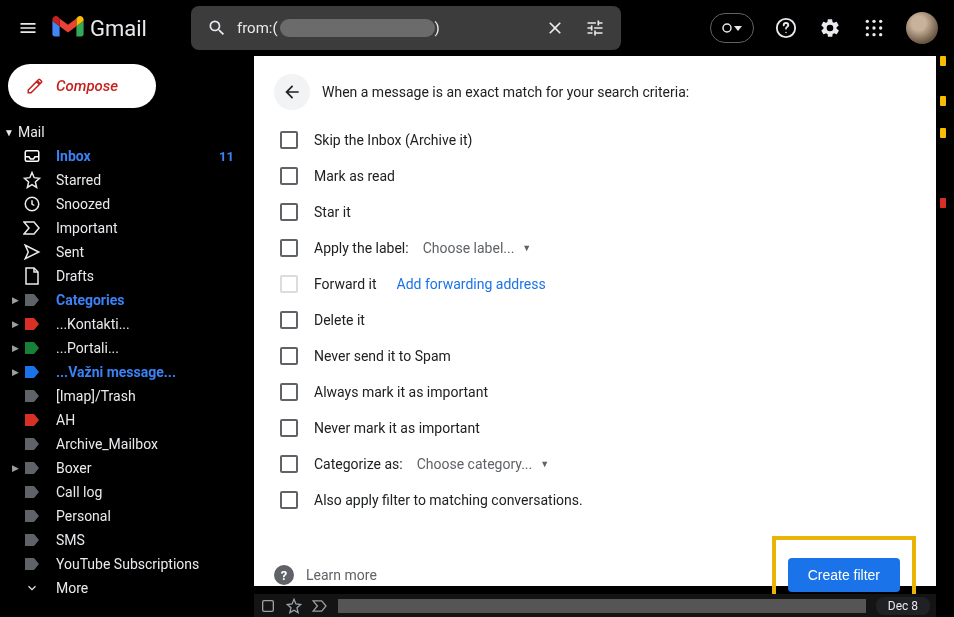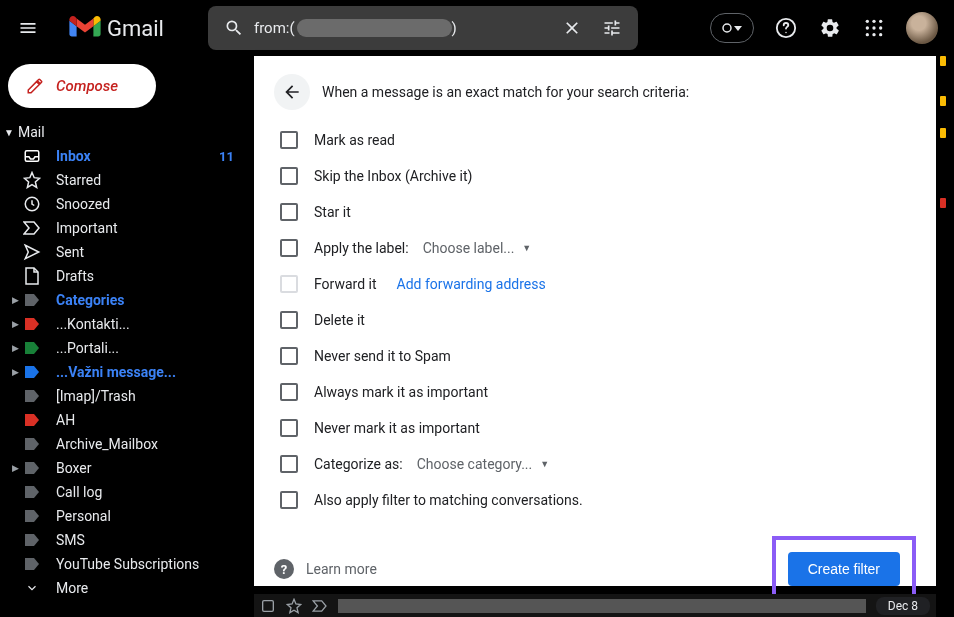--- a/index.html
+++ b/index.html
@@ -1,19 +1,19 @@
 <!DOCTYPE html>
 <html><head>
 <meta charset="utf-8">
 <style>
 * { box-sizing: border-box; margin: 0; padding: 0; }
 body { font-family: 'Google Sans', Roboto, Arial, sans-serif; background: #000; color: #e8eaed; width: 954px; height: 617px; overflow: hidden; }
 .header { height: 56px; display: flex; align-items: center; padding: 0 8px; background: #000; }
 .menu-btn { width: 40px; height: 40px; display: flex; align-items: center; justify-content: center; cursor: pointer; border-radius: 50%; }
-.logo-wrap { display: flex; align-items: center; margin-left: 21px; margin-right: 44px; }
+.logo-wrap { display: flex; align-items: center; margin-left: 4px; margin-right: 44px; }
 .logo-svg { width: 32px; height: 24px; }
 .logo-text { font-size: 22px; color: #e8eaed; margin-left: 6px; font-weight: 400; }
 .search-bar { flex: 0 0 430px; height: 44px; background: #3c3c3c; border-radius: 8px; display: flex; align-items: center; padding: 0 6px; }
 .search-icon, .clear-icon, .tune-icon { width: 40px; height: 40px; display: flex; align-items: center; justify-content: center; color: #e8eaed; cursor: pointer; }
 .search-input-wrap { flex: 1; display: flex; align-items: center; color: #e8eaed; font-size: 15px; }
 .search-prefix { color: #e8eaed; }
 .search-blur { display:inline-block; width: 155px; height: 18px; background: #6b6b6b; border-radius: 9px; margin-left: 2px; }
 .header-right { margin-left: auto; display: flex; align-items: center; gap: 4px; }
 .status-pill { border: 1px solid #5f6368; border-radius: 16px; height: 30px; width: 44px; display: flex; align-items: center; justify-content: center; gap: 2px; margin: 0 8px; }
 .hdr-btn { width: 40px; height: 40px; display: flex; align-items: center; justify-content: center; cursor: pointer; border-radius: 50%; color: #e8eaed; }
@@ -40,21 +40,21 @@
 .panel-title { font-size: 14px; color: #202124; }
 .filter-row { display: flex; align-items: center; height: 36px; padding-left: 6px; font-size: 14px; color: #202124; }
 .checkbox { width: 18px; height: 18px; border: 2px solid #5f6368; border-radius: 2px; margin-right: 16px; flex-shrink: 0; }
 .checkbox.disabled { border-color: #dadce0; }
 .link { color: #1a73e8; margin-left: 20px; cursor: pointer; }
 .select-text { color: #5f6368; margin-left: 14px; display: flex; align-items: center; gap: 8px; cursor: pointer; }
 .select-text .tri { font-size: 9px; color: #5f6368; }
 .panel-foot { display: flex; align-items: center; margin-top: 18px; }
 .help-icon { width: 20px; height: 20px; background: #5f6368; border-radius: 50%; color: #fff; display: flex; align-items: center; justify-content: center; font-size: 13px; font-weight: 700; margin-right: 12px; }
 .learn-more { color: #5f6368; font-size: 14px; cursor: pointer; }
-.create-filter-wrap { margin-left: auto; border: 4px solid #8b5cf6; padding: 12px 12px; }
+.create-filter-wrap { margin-left: auto; border: 4px solid #eab308; padding: 18px 12px; }
 .create-filter-btn { background: #1a73e8; color: #fff; border: none; padding: 9px 20px; border-radius: 4px; font-size: 14px; font-weight: 500; cursor: pointer; }
 .bottom-bar { position: absolute; left: 10px; top: 538px; width: 682px; height: 24px; background: #141414; display: flex; align-items: center; padding: 0 6px; gap: 10px; }
 .bottom-bar .spacer { flex: 1; height: 14px; background: #555; }
 .date-badge { font-size: 12px; color: #e8eaed; padding: 2px 12px; background: #202124; border-radius: 8px; }
 svg { display: block; }
 .side-strip { position: absolute; right: 8px; top: 0; width: 6px; height: 530px; }
 .strip-dot { width: 6px; height: 10px; margin-bottom: 22px; border-radius: 1px; }
 </style>
 </head>
 <body>
@@ -325,25 +325,25 @@
         <div class="back-btn">
           <svg width="20" height="20" viewBox="0 0 24 24" fill="#202124">
               <path d="M20 11H7.83l5.59-5.59L12 4l-8 8 8 8 1.41-1.41L7.83 13H20v-2z"></path>
             </svg>
         </div>
         <div class="panel-title">When a message is an exact match for your search criteria:</div>
       </div>
 
       <div class="filter-row">
           <div class="checkbox"></div>
+          <span>Skip the Inbox (Archive it)</span>
+        </div>
+      <div class="filter-row">
+          <div class="checkbox"></div>
           <span>Mark as read</span>
-        </div>
-      <div class="filter-row">
-          <div class="checkbox"></div>
-          <span>Skip the Inbox (Archive it)</span>
         </div>
       <div class="filter-row">
           <div class="checkbox"></div>
           <span>Star it</span>
         </div>
       <div class="filter-row">
           <div class="checkbox"></div>
           <span>Apply the label:</span>
           <span class="select-text">
             <span>Choose label...</span>

